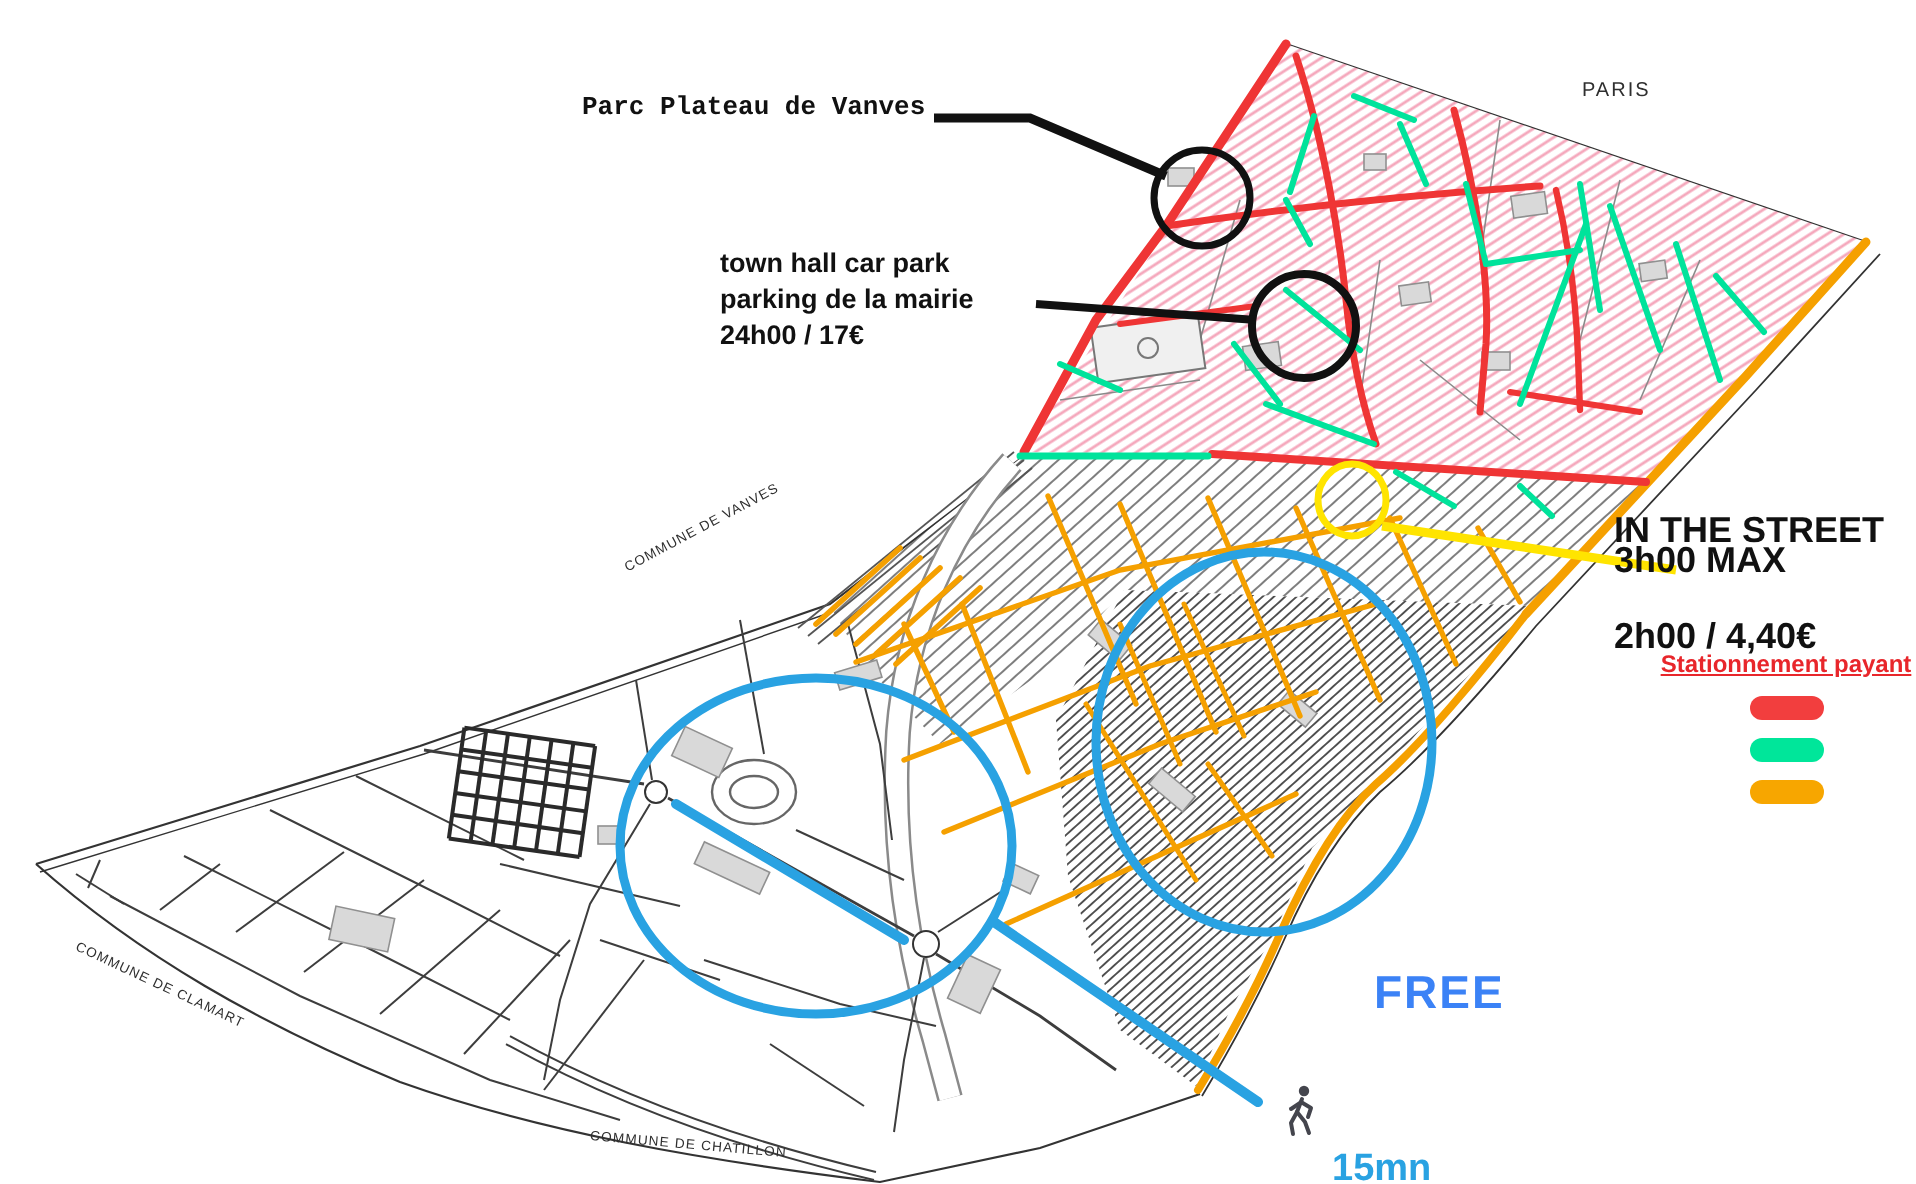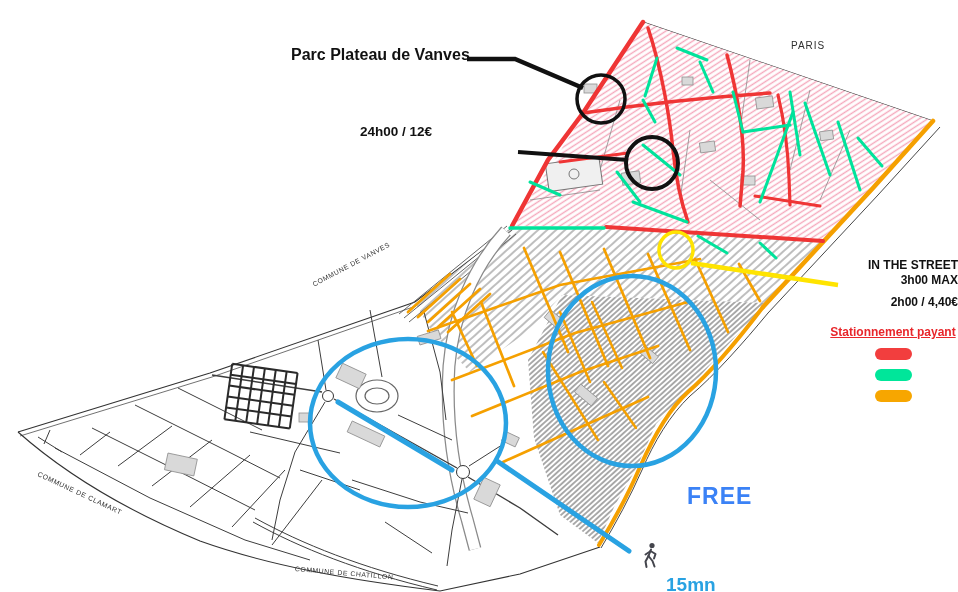--- a/index.html
+++ b/index.html
@@ -1,23 +1,23 @@
 <!DOCTYPE html>
 <html><head>
 <meta charset="utf-8">
 <style>
   html,body{margin:0;padding:0;background:#fff;}
   .stage{position:relative;width:958px;height:592px;background:#fff;overflow:hidden;
          font-family:"Liberation Sans",sans-serif;}
   .stage svg.mapsvg{position:absolute;left:0;top:0;}
   .ann{position:absolute;color:#111;font-weight:bold;white-space:nowrap;}
-  .parc{left:291px;top:46px;font-size:16px;}
+  .parc{left:291px;top:46px;font-size:13px;font-family:Liberation Mono, monospace;}
   .townhall{left:360px;top:123px;font-size:13.5px;line-height:18px;}
-  .street-note{left:868px;top:258px;font-size:12px;line-height:15px;text-align:right;}
-  .street-note .gap{margin-top:7px;}
+  .street-note{left:807px;top:258px;font-size:18px;line-height:15px;}
+  .street-note .gap{margin-top:23px;}
   .free{left:687px;top:483px;font-size:23px;color:#3b82f6;letter-spacing:1px;}
   .walk{left:666px;top:546px;font-size:19px;color:#29A2E2;margin-top:28px;}
   .legend{position:absolute;left:830px;top:325px;width:126px;text-align:center;}
   .legend .ltitle{font-size:12px;font-weight:bold;color:#E8262B;text-decoration:underline;white-space:nowrap;}
   .legend .swatch{display:block;margin:9px auto 0 auto;}
   .tiny{position:absolute;font-size:6.8px;color:#2f2f2f;letter-spacing:0.6px;font-weight:normal;
         white-space:nowrap;transform-origin:left center;}
   .paris{left:791px;top:40px;font-size:10px;letter-spacing:1px;}
   .vanves{left:313px;top:281px;transform:rotate(-28deg);}
   .clamart{left:38px;top:470px;transform:rotate(25deg);}
@@ -238,21 +238,23 @@
     <path d="M 650.5,551 L 655.5,554 L 654,558.5"></path>
     <path d="M 650,551.5 L 645.5,554.5"></path>
     <path d="M 648.5,556 L 652.5,561 L 654.5,566.5"></path>
     <path d="M 648.5,556 L 645.5,561.5 L 646.5,567"></path>
   </g>
 </svg>
 
 <div class="ann parc">Parc Plateau de Vanves</div>
 
 <div class="ann townhall">
-  <div>24h00 / 12€</div>
+  <div>town hall car park</div>
+  <div>parking de la mairie</div>
+  <div>24h00 / 17€</div>
 </div>
 
 <div class="ann street-note">
   <div>IN THE STREET</div>
   <div>3h00 MAX</div>
   <div class="gap">2h00 / 4,40€</div>
 </div>
 
 <div class="legend">
   <div class="ltitle">Stationnement payant</div>

